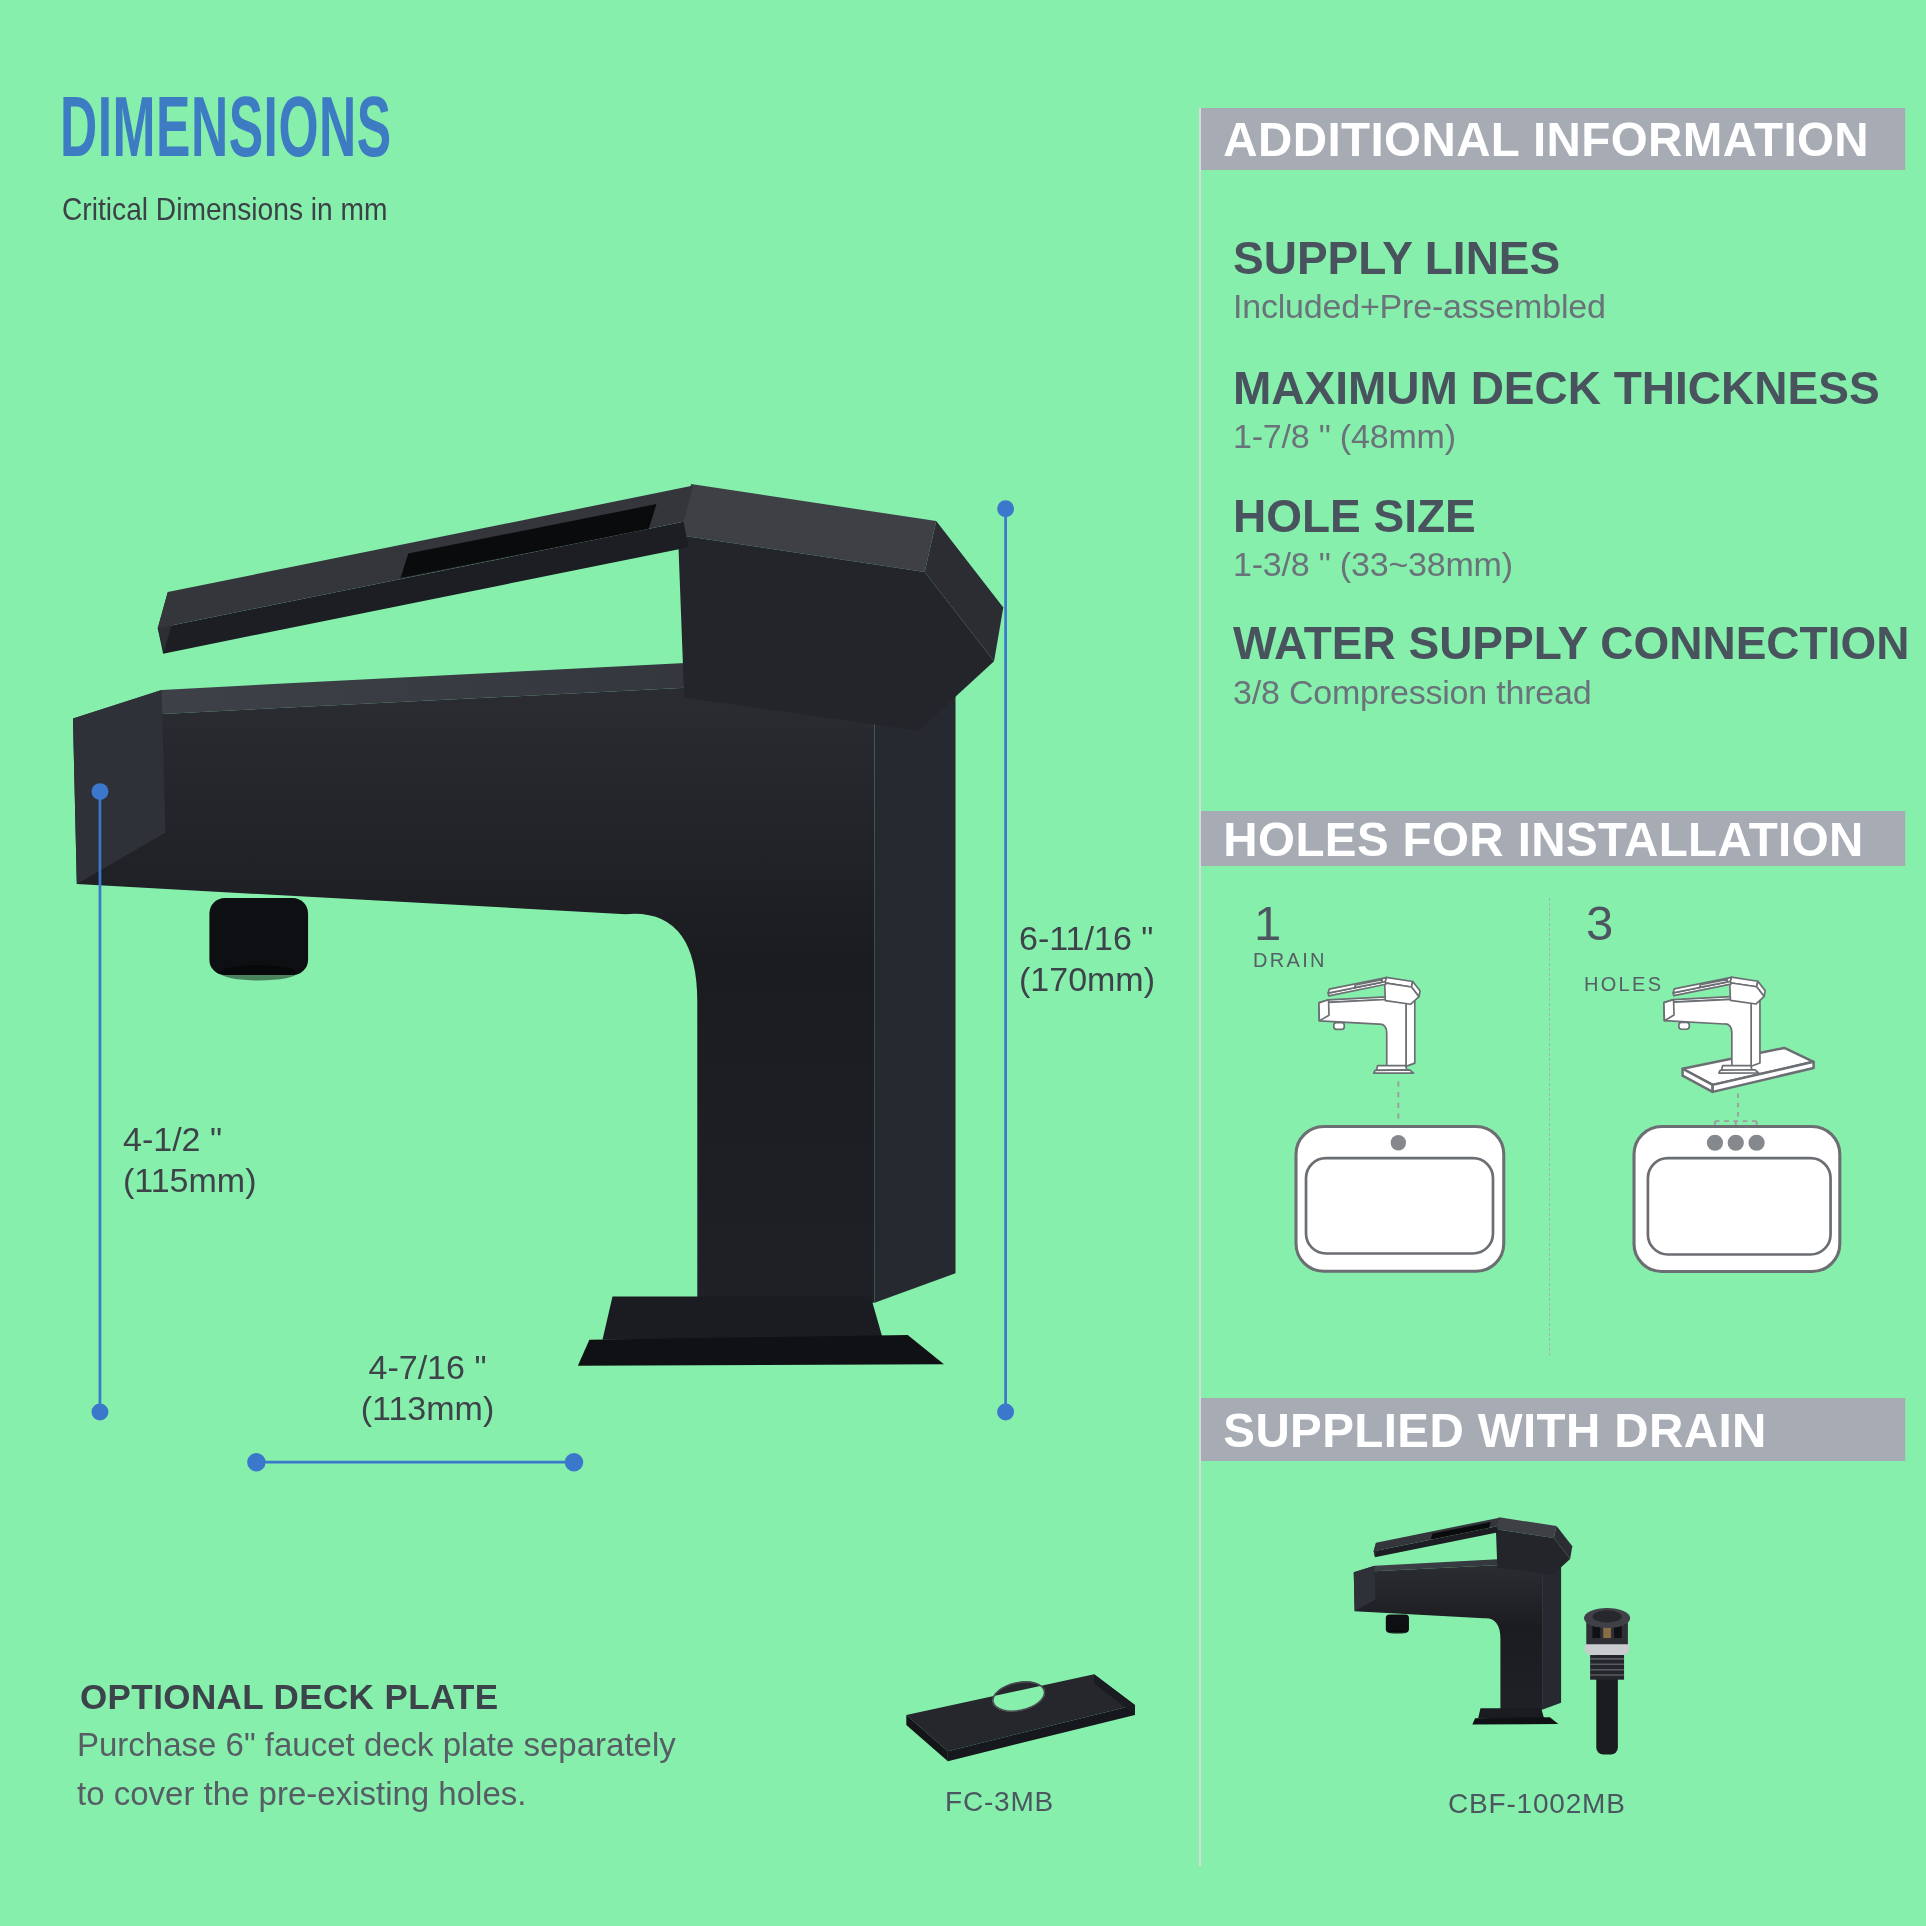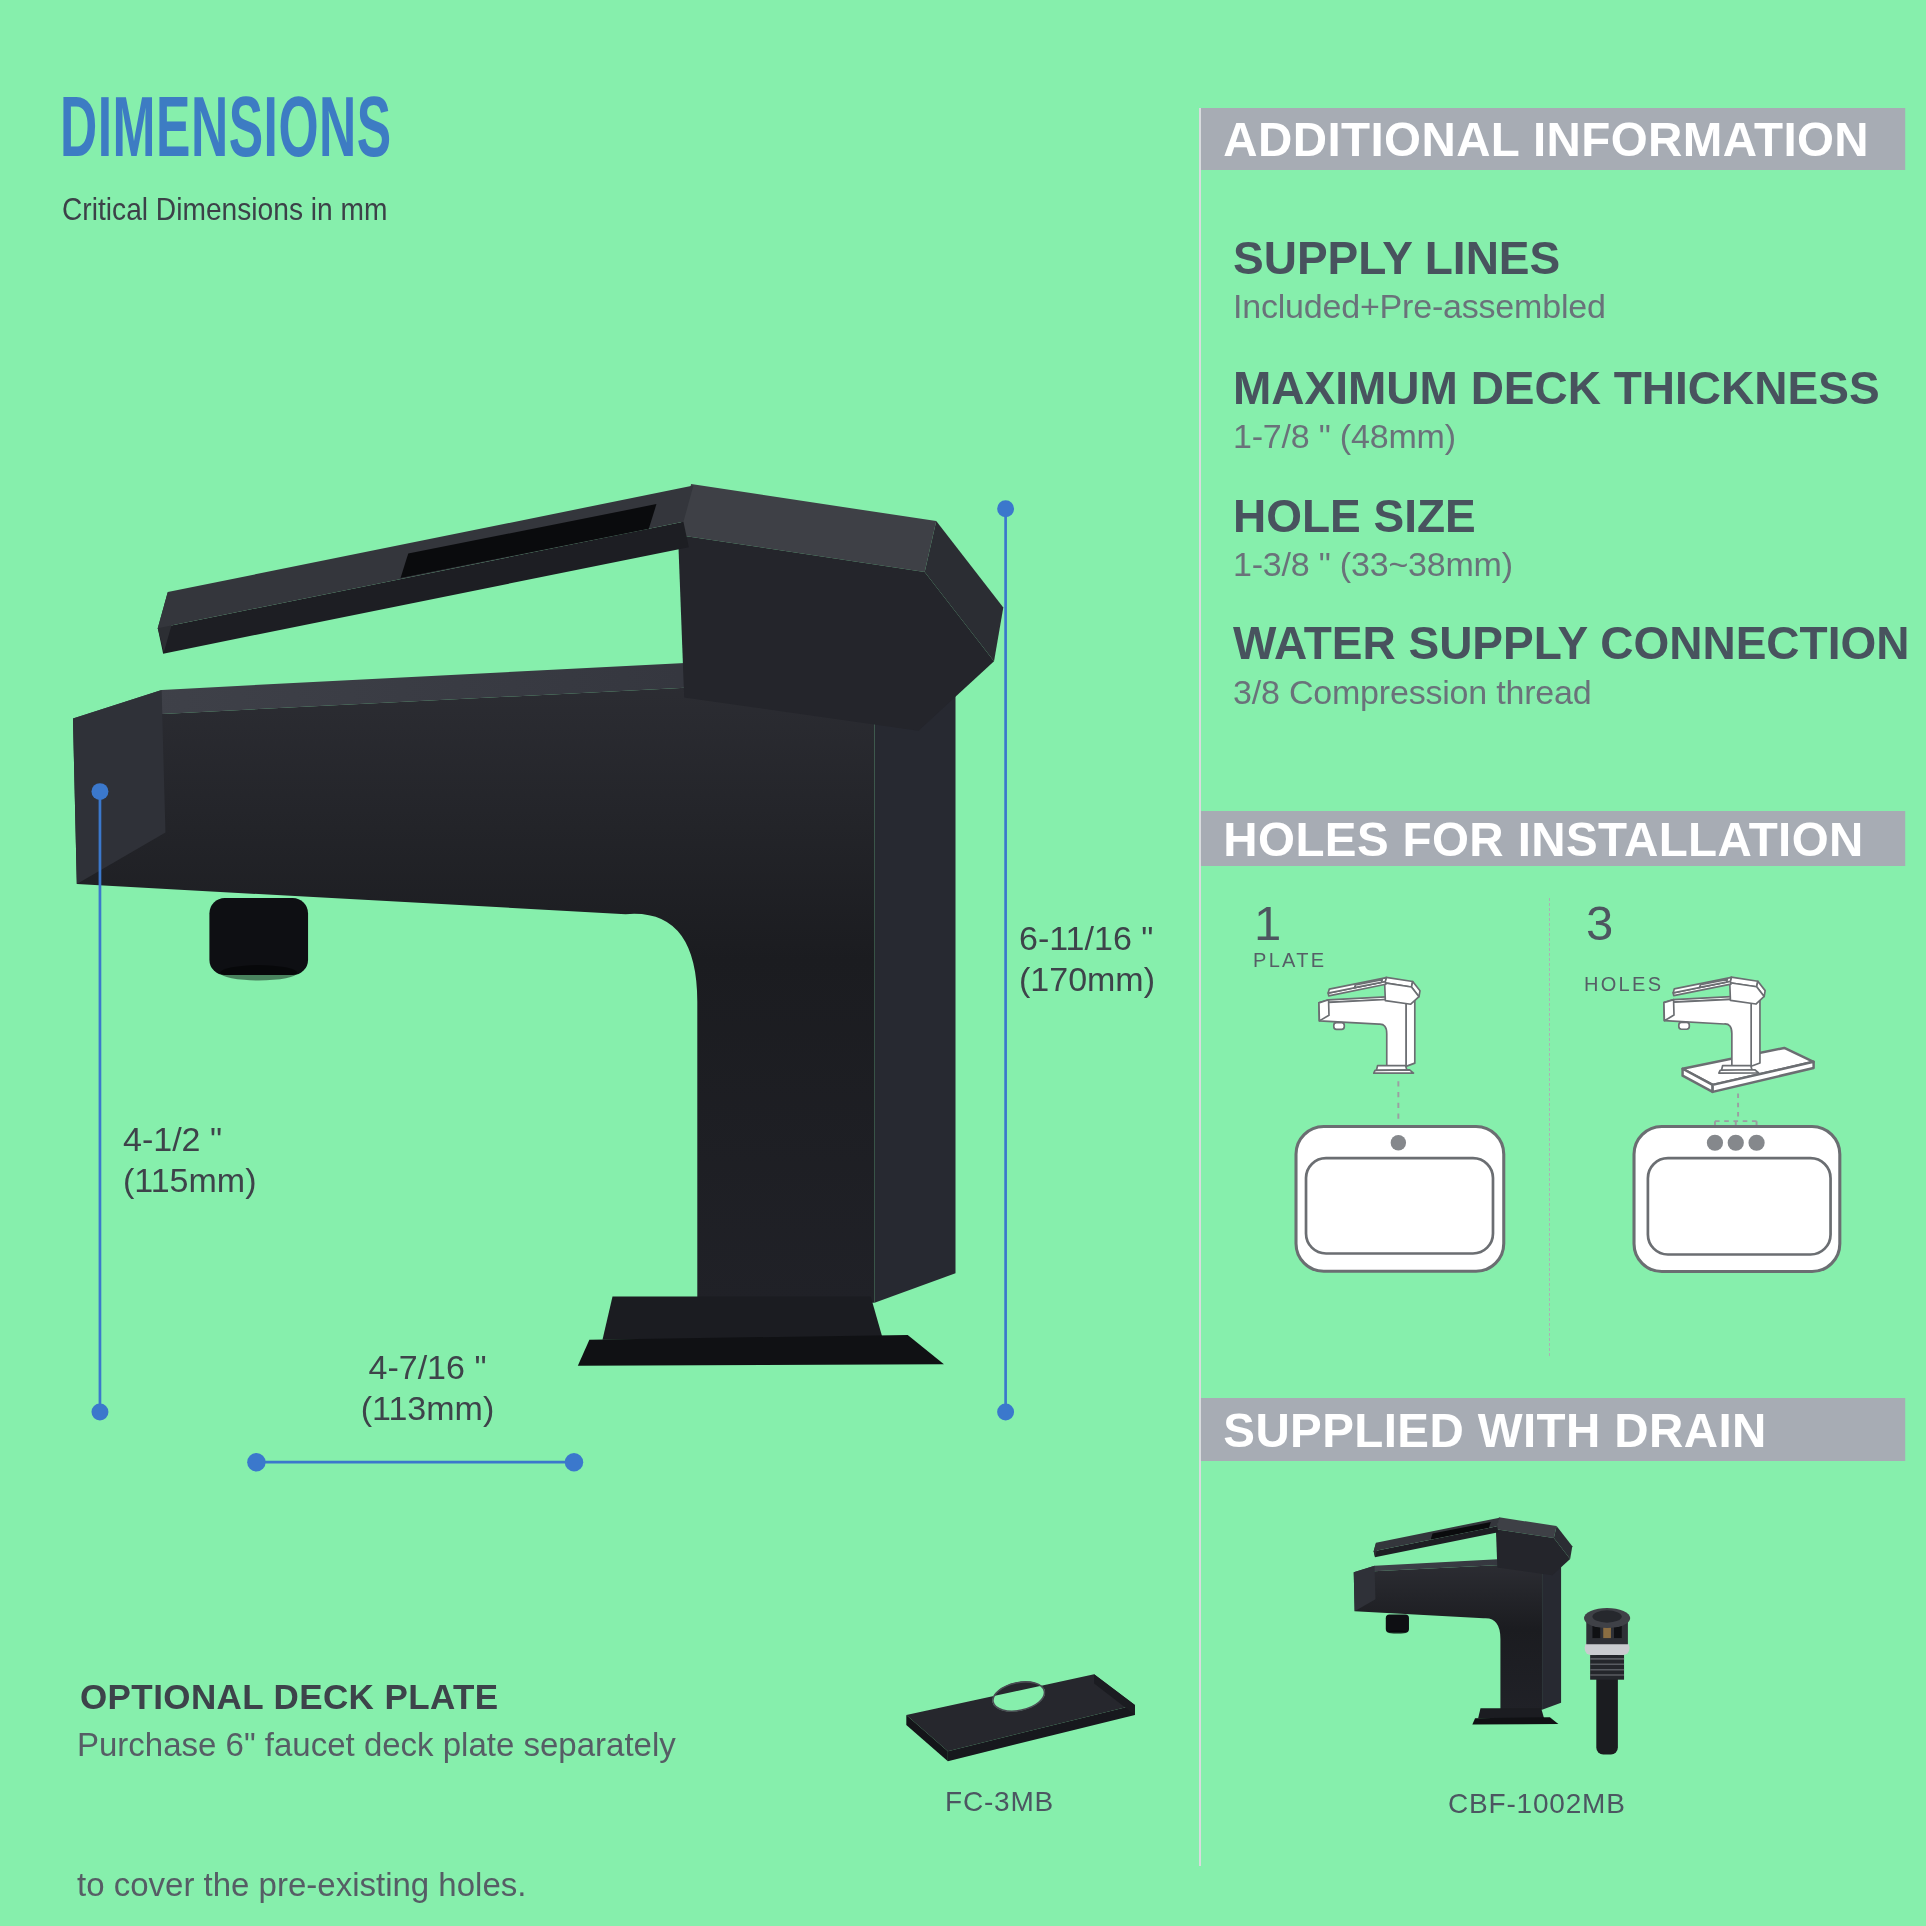--- a/index.html
+++ b/index.html
@@ -16,21 +16,21 @@
   #page-subtitle{
     left:62px;top:191px;font-size:32px;color:#3c4148;
     transform:scaleX(.88);transform-origin:left top;white-space:nowrap;
   }
   .dim-label{color:#3e434a;font-size:34px;line-height:41px;white-space:nowrap;}
   #dim-height-label{left:1019px;top:918px;}
   #dim-spout-label{left:123px;top:1119px;}
   #dim-reach-label{left:308px;top:1347px;width:239px;text-align:center;}
   #deckplate-title{left:80px;top:1669px;font-size:35px;font-weight:700;color:#3d434a;letter-spacing:0.4px;margin-top:8px;}
   .deckplate-desc{left:77px;top:1726px;font-size:33px;color:#565d65;white-space:nowrap;}
-  #deckplate-desc2{top:1866px;}
+  #deckplate-desc2{top:1775px;}
   .model-label{font-size:28px;color:#4c5661;letter-spacing:0.8px;}
   #deckplate-model{left:945px;top:1786px;width:154px;}
   #drain-model{left:1448px;top:1788px;width:223px;}
   
   #panel-divider{left:1199px;top:108px;width:1.5px;height:1758px;background:#d9dbde;}
   .panel-bar{
     left:1201px;width:726px;background:#a7acb4;color:#ffffff;
     font-weight:700;font-size:49px;padding-left:23px;box-sizing:border-box;
     display:flex;align-items:center;letter-spacing:0.4px;white-space:nowrap;
     transform:scaleX(.97);transform-origin:left top;
@@ -135,21 +135,21 @@
   <div class="abs spec-label" style="top:361px">MAXIMUM DECK THICKNESS</div>
   <div class="abs spec-value" style="top:417px">1-7/8 " (48mm)</div>
   <div class="abs spec-label" style="top:489px">HOLE SIZE</div>
   <div class="abs spec-value" style="top:545px">1-3/8 " (33~38mm)</div>
   <div class="abs spec-label" style="top:616px">WATER SUPPLY CONNECTION</div>
   <div class="abs spec-value" style="top:673px">3/8 Compression thread</div>
 
   <div id="bar-holes" class="abs panel-bar">HOLES FOR INSTALLATION</div>
 
   <div class="abs hole-count" style="left:1254px;top:895px;">1</div>
-  <div class="abs hole-word" style="left:1253px;top:949px;">PLATE</div>
+  <div class="abs hole-word" style="left:1253px;top:949px;">DRAIN</div>
 
   <div class="abs hole-count" style="left:1586px;top:895px;">3</div>
   <div class="abs hole-word" style="left:1584px;top:949px;margin-top:24px;">HOLES</div>
 
   <div id="holes-separator" class="abs"></div>
 
   <svg class="abs" style="left:1256px;top:967px;" width="277" height="316" viewBox="0 0 360 410">
     <defs>
       <g id="faucet-line" fill="#ffffff" stroke="#6b6e72" stroke-width="3.2" stroke-linejoin="round" stroke-linecap="round">
         <polygon points="172,48 188.8,41.9 188.8,171.5 172,177.6"></polygon>

